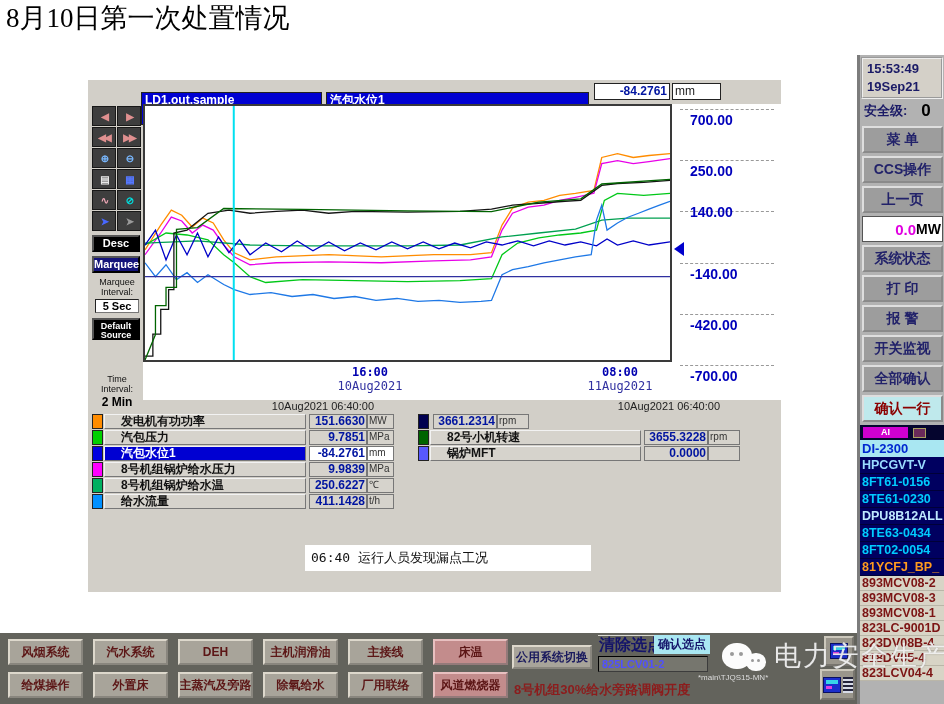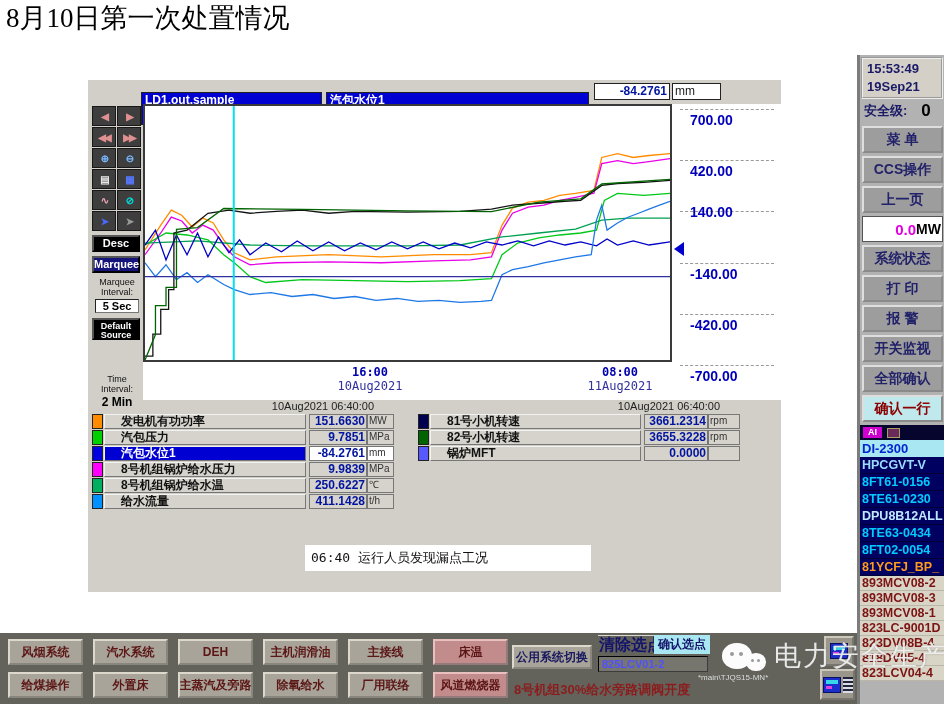--- a/index.html
+++ b/index.html
@@ -91,21 +91,21 @@
             justify-content:center; white-space:nowrap; overflow:hidden; cursor:pointer; }
   .sb-mw { height:26px; margin:3px 1px 3px 2px; background:#fff; border:1px solid #555;
            display:flex; align-items:center; justify-content:flex-end; padding-right:1px;
            font-weight:bold; font-size:15px; }
   .sb-mw .v { color:#e000e0; }
   .sb-mw .u { color:#000; font-size:14px; }
   .sb-confirm { background:#bfe9ec; color:#8b0000; }
   .sb-ai { height:15px; background:#05052e; display:flex; align-items:center; gap:5px;
            padding:0 3px; margin-top:2px; }
   .ai-badge { background:#d000d0; color:#fff; font-size:9px; font-weight:bold;
-              padding:0 5px; line-height:11px; }
+              padding:0 18px; line-height:11px; }
   .ai-ico { width:13px; height:10px; background:#6a2a5a; border:1px solid #a8a060; }
   .sb-di { height:17px; background:#a9e7f2; color:#0028d0; font-weight:bold; font-size:13px;
            line-height:17px; padding:0 2px; }
   .sb-navy-row { height:17px; background:#000060; border-bottom:1px solid #000038;
                  font-weight:bold; font-size:12.5px; line-height:16px; padding:0 2px;
                  white-space:nowrap; overflow:hidden; }
   .sb-tan-row { height:15px; background:#d8d4c6; border-bottom:1px solid #bab6a8;
                 color:#7c1414; font-weight:bold; font-size:12.5px; line-height:14px;
                 padding:0 2px; white-space:nowrap; overflow:hidden; }
 
@@ -240,21 +240,21 @@
           <polyline points="0.0,252.0 7.9,252.0 7.9,230.0 15.8,230.0 15.8,205.0 23.7,205.0 23.7,185.1 29.0,185.1 29.0,128.0 42.2,125.1 63.2,108.1 84.3,105.0 105.4,108.1 131.8,106.1 158.1,105.0 184.4,108.1 210.8,106.1 263.5,107.0 316.2,106.1 347.8,104.0 368.9,100.0 395.3,98.0 421.6,96.0 437.4,95.1 458.5,80.1 474.3,78.1 500.6,77.0 527.0,75.0" fill="none" stroke="#141414" stroke-width="1.3"></polyline>
           <polyline points="0.0,256.0 10.5,230.4 10.5,201.1 21.1,201.1 21.1,182.9 31.6,182.9 31.6,124.3 52.7,122.5 79.0,103.3 158.1,104.2 263.5,105.7 347.8,106.4 395.3,96.9 437.4,93.6 458.5,78.6 527.0,73.9" fill="none" stroke="#006400" stroke-width="1.3"></polyline>
           <polyline points="0.0,171.9 527.0,171.9" fill="none" stroke="#3030a0" stroke-width="1.3"></polyline>
           <line x1="89.1" x2="89.1" y1="0" y2="256" stroke="#00e0f0" stroke-width="2"></line>
         </svg>
     </div>
     <div class="ypanel" id="ypanel">
         <div class="ytick-dash" style="top: 5px;"></div>
         <div class="ytick-lbl" style="top: 8px;">700.00</div>
         <div class="ytick-dash" style="top: 56.2px;"></div>
-        <div class="ytick-lbl" style="top: 59.2px;">420.00</div>
+        <div class="ytick-lbl" style="top: 59.2px;">250.00</div>
         <div class="ytick-dash" style="top: 107.4px;"></div>
         <div class="ytick-lbl" style="top: 100px;">140.00</div>
         <div class="ytick-dash" style="top: 158.6px;"></div>
         <div class="ytick-lbl" style="top: 161.6px;">-140.00</div>
         <div class="ytick-dash" style="top: 209.8px;"></div>
         <div class="ytick-lbl" style="top: 212.8px;">-420.00</div>
         <div class="ytick-dash" style="top: 261px;"></div>
         <div class="ytick-lbl" style="top: 264px;">-700.00</div>
         <div class="ymarker" style="top: 138.41px;"></div>
       </div>
@@ -317,21 +317,20 @@
             <span class="ucell">t/h</span>
           </div>
         </div>
     </div>
     <div class="tbl tbl-right">
       <div class="tbl-ts">10Aug2021  06:40:00</div>
       <div>
 
           <div class="trow">
             <span class="sw" style="background: rgb(0, 0, 80);"></span>
-            <span class="ncell">81号小机转速</span>
             <span class="vcell">3661.2314</span>
             <span class="ucell">rpm</span>
           </div>
 
           <div class="trow">
             <span class="sw" style="background: rgb(0, 100, 0);"></span>
             <span class="ncell">82号小机转速</span>
             <span class="vcell">3655.3228</span>
             <span class="ucell">rpm</span>
           </div>

